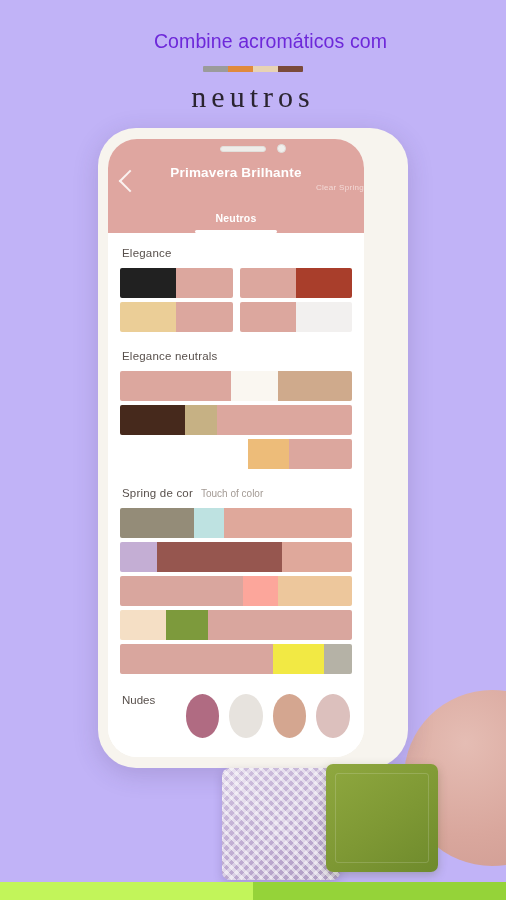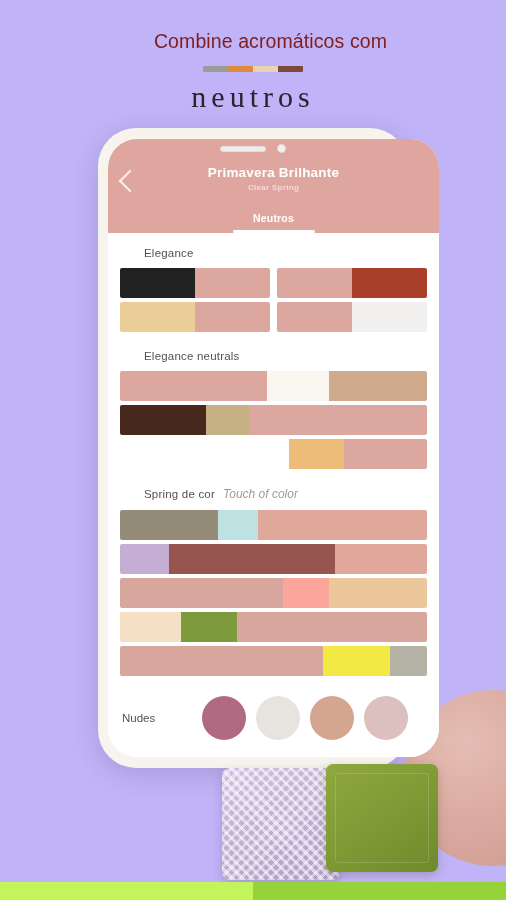--- a/index.html
+++ b/index.html
@@ -12,21 +12,21 @@
     position: relative;
     width: 506px; height: 900px;
     background: #C1B3F7;
     overflow: hidden;
   }
 
   
   #promo-headline {
     position: absolute; top: 30px; left: 0; width: 506px;
     text-align: center;
-    font-size: 19.5px; font-weight: 400; color: #7f1d1d;
+    font-size: 19.5px; font-weight: 400; color: #6d28d9;
     letter-spacing: .1px;
     padding-left: 35px;
   }
   #promo-rule {
     position: absolute; top: 66px; left: 203px;
     width: 100px; height: 6px;
     display: flex; border-radius: 1px; overflow: hidden;
   }
   #promo-rule span { height: 100%; }
   #promo-word {
@@ -54,21 +54,21 @@
   }
   #speaker-slot {
     width: 46px; height: 6px; border-radius: 3px;
     background: #EFEDEA; border: 1px solid #E2E0DC;
   }
   #camera-dot {
     width: 9px; height: 9px; border-radius: 50%;
     background: #F1EFEC; border: 1px solid #E0DEDA;
   }
   #screen {
-    width: 331px; height: 618px;
+    width: 256px; height: 618px;
     border-radius: 29px 29px 29px 29px;
     overflow: hidden; background: #FFFFFF;
     position: relative;
   }
 
   
   #app-bar {
     background: #DFA6A0;
     padding: 26px 0 0 0;
     position: relative;
@@ -79,22 +79,22 @@
     width: 16px; height: 16px;
     border-left: 2.6px solid #FBF2F0;
     border-bottom: 2.6px solid #FBF2F0;
     transform: rotate(45deg);
   }
   #app-title {
     text-align: center; color: #FFFFFF;
     font-size: 13.5px; font-weight: 700; letter-spacing: .2px;
   }
   #app-subtitle {
-    text-align: center; color: #F3D9D6;
-    font-size: 8px; font-weight: 700; margin-top: 3px; letter-spacing: .3px;
+    text-align: right; color: #F3D9D6;
+    font-size: 8px; font-weight: 400; margin-top: 3px; letter-spacing: .3px;
   }
   #tab-row {
     position: absolute; bottom: 0; left: 0; width: 100%;
     display: flex;
   }
   .tab {
     flex: 1; text-align: center;
     font-size: 10.5px; padding-bottom: 7px;
     color: #F0CFCB; letter-spacing: .2px;
   }
@@ -106,42 +106,41 @@
   }
 
   
   #screen-body {
     background: #FFFFFF;
     padding: 0 12px;
     height: 524px;
     overflow: hidden;
   }
   .section-head {
-    display: flex; align-items: center; gap: 8px;
+    display: flex; align-items: flex-end; gap: 8px;
     padding: 14px 2px 9px 2px;
-    margin-left: 22px;
   }
   .section-title { font-size: 11.5px; color: #58504C; letter-spacing: .2px; }
-  .section-sub { font-size: 12px; color: #A39A94; font-style: italic; }
+  .section-sub { font-size: 10px; color: #A39A94; }
 
   .swatch-row { display: flex; gap: 7px; margin-bottom: 4px; }
   .pair {
     flex: 1; display: flex; height: 30px;
     border-radius: 2px; overflow: hidden;
   }
   .pair span { flex: 1; }
 
   .bar {
     display: flex; height: 30px; margin-bottom: 4px;
     border-radius: 2px; overflow: hidden;
   }
   .bar span { height: 100%; }
 
   #nudes-row {
-    display: flex; align-items: center; gap: 10px;
+    display: flex; align-items: flex-start; gap: 10px;
     padding: 16px 2px 10px 2px;
   }
   #nudes-label { font-size: 11.5px; color: #58504C; width: 70px; }
   .nude-dot { width: 44px; height: 44px; border-radius: 50%; }
 
   
   #pink-circle {
     position: absolute; left: 404px; top: 690px;
     width: 176px; height: 176px; border-radius: 50%;
     background: radial-gradient(circle at 35% 30%, #E5BDB4 0%, #D9A79D 55%, #CE9A91 100%);

